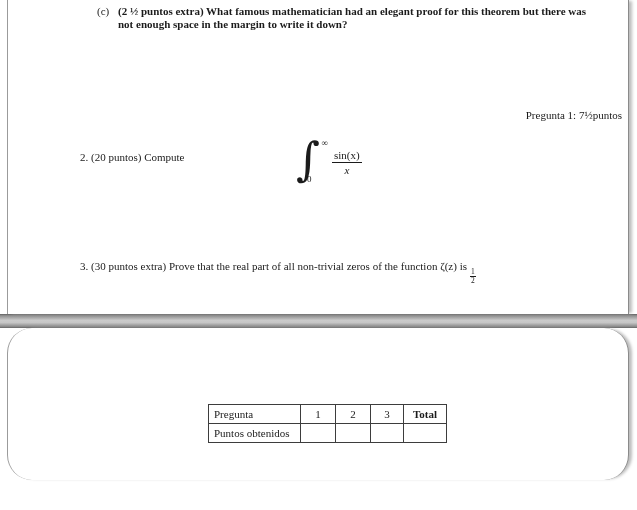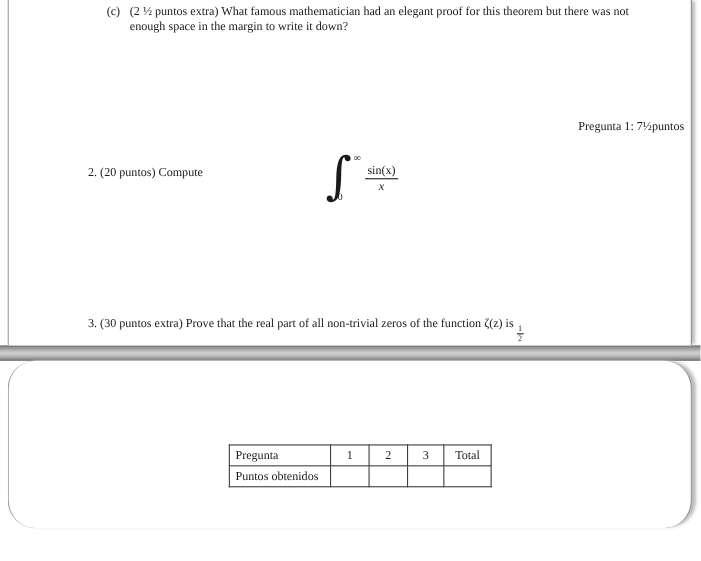--- a/index.html
+++ b/index.html
@@ -15,49 +15,49 @@
   .sheet-2 { height:152px;border-radius:25px; }
 
   .page-gap { width:637px; height:14px;
               background:linear-gradient(to bottom,#5f5f5f 0,#8f8f8f 12%,#cbcbcb 45%,#c6c6c6 62%,#8a8a8a 90%,#636363 100%); }
 
   .bodytext { font-size:11px; line-height:13px; }
 
   
   .item-c { position:absolute; left:89px; top:5px; display:flex; }
   .c-label { width:21px; flex:0 0 21px; }
-  .c-text { width:468px; }
+  .c-text { width:468px;font-weight:bold; }
 
   .score-note { position:absolute; top:109px; right:6px; font-size:11px;margin-left:16px; }
 
   .item-2 { position:absolute; left:72px; top:133px;margin-top:18px; }
 
   
   .integral { position:absolute; left:288px; top:140px; display:flex; align-items:center; height:44px; }
   .int-wrap { position:relative; width:24px; height:44px; flex:0 0 24px; }
   .int-sign { position:absolute; left:0; top:-7px; font-size:46px; line-height:52px;
               font-family:"DejaVu Serif","DejaVu Sans",serif; font-weight:400; }
   .int-upper { position:absolute; top:-1px; right:-8px; font-size:9px; line-height:9px; }
   .int-lower { position:absolute; bottom:0; left:11px; font-size:9px; line-height:9px; }
   .frac { display:inline-flex; flex-direction:column; align-items:center; margin-left:12px; font-size:11px; line-height:12px;justify-content:center; }
   .frac .num { border-bottom:1px solid #1b1b1b; padding:0 2px 1px; }
   .frac .den { padding-top:1px; font-style:italic; }
 
-  .item-3 { position:absolute; left:72px; top:260px; white-space:nowrap;margin-top:28px; }
+  .item-3 { position:absolute; left:72px; top:260px; white-space:nowrap; }
   .sfrac { display:inline-flex; flex-direction:column; align-items:center;
            font-size:7.5px; line-height:8px; vertical-align:-4px; margin-left:3px; }
   .sfrac .snum { border-bottom:1px solid #1b1b1b; padding:0 1px; }
 
   
   .score-table { position:absolute; left:200px; top:76px; border-collapse:collapse; font-size:11px; }
   .score-table td { border:1px solid #3d3d3d; height:19px; padding:0 5px; text-align:center; vertical-align:middle; }
   .score-table td.lbl { text-align:left; width:92px; }
   .score-table td.c1, .score-table td.c2 { width:35px; }
   .score-table td.c3 { width:33px; }
-  .score-table td.ct { width:43px; }
+  .score-table td.ct { width:43px;font-weight:bold; }
 </style>
 </head>
 <body>
 
 <div class="viewer">
 
   <div class="sheet sheet-1">
 
     <div class="item-c bodytext">
       <span class="c-label">(c)</span>

